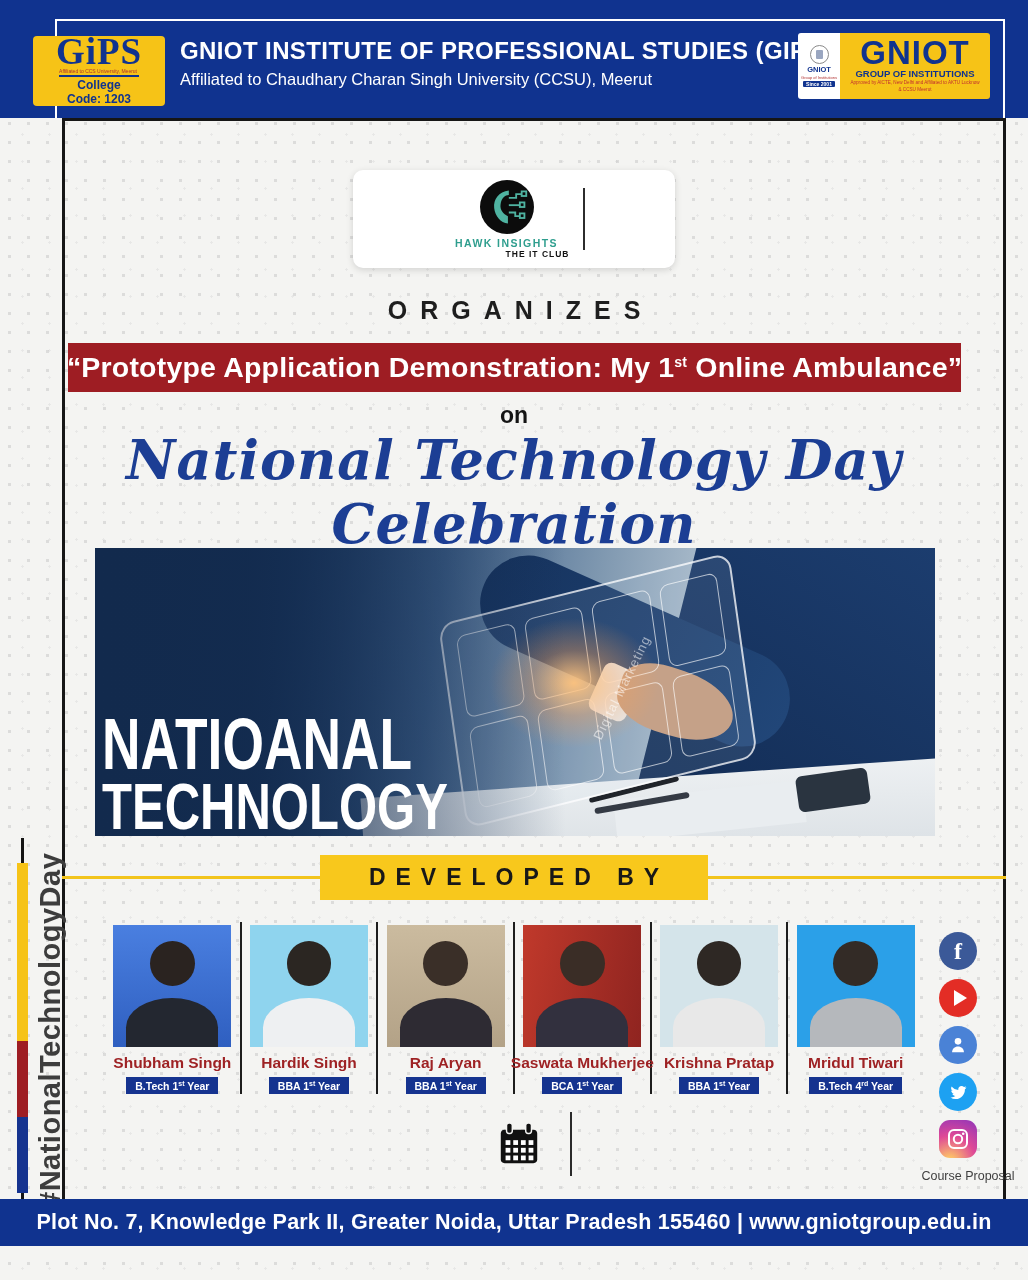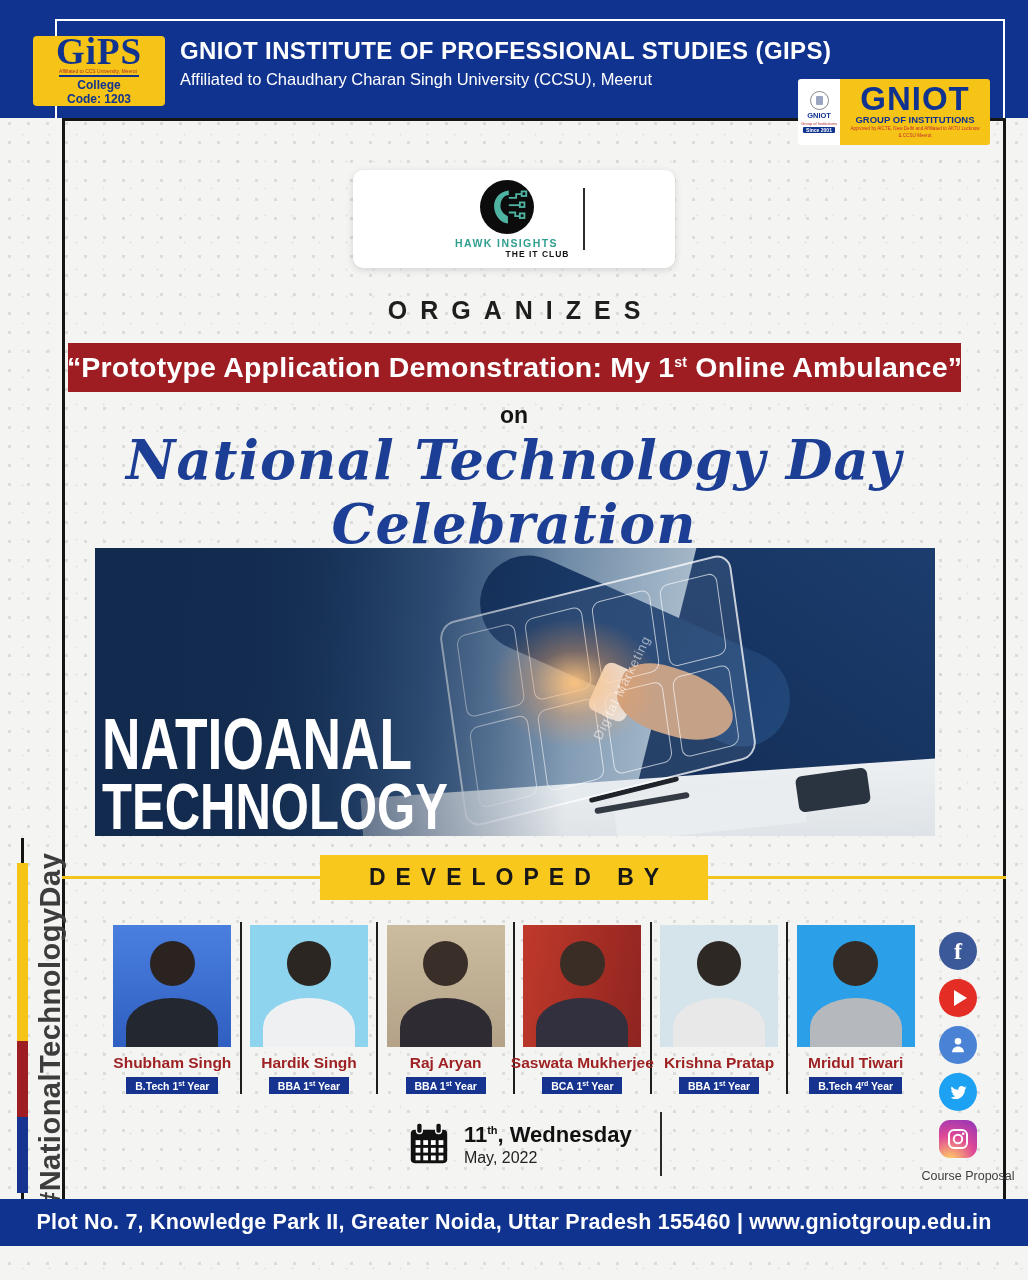--- a/index.html
+++ b/index.html
@@ -26,21 +26,21 @@
   .top-inner-line{position:absolute;left:55px;top:19px;width:950px;height:99px;
     border-top:2px solid #fff;border-left:2px solid #fff;border-right:2px solid #fff;box-sizing:border-box;}
   .gips-logo{position:absolute;left:33px;top:36px;width:132px;height:70px;background:var(--brand-yellow);
     border-radius:4px;display:flex;flex-direction:column;align-items:center;justify-content:center;padding:20px;box-sizing:border-box;}
   .gips-word{font-family:"Liberation Serif",serif;font-weight:bold;font-size:37px;line-height:.85;color:var(--brand-blue);letter-spacing:1px;}
   .gips-tiny{font-size:5px;color:#b03030;align-self:flex-end;margin:0 8px 1px 0;}
   .gips-code{font-size:12px;font-weight:bold;color:var(--brand-blue);border-top:2px solid var(--brand-blue);padding-top:1px;width:86%;text-align:center;}
   .head-text{position:absolute;left:180px;top:37px;width:610px;color:#fff;}
   .head-title{font-size:24px;font-weight:800;letter-spacing:.4px;white-space:nowrap;}
   .head-sub{font-size:16.5px;font-weight:400;margin-top:5px;white-space:nowrap;}
-  .gniot-logo{position:absolute;left:798px;top:33px;height:66px;display:flex;margin-top:46px;}
+  .gniot-logo{position:absolute;left:798px;top:33px;height:66px;display:flex;}
   .gniot-seal{width:42px;background:#fff;border-radius:3px 0 0 3px;display:flex;flex-direction:column;align-items:center;justify-content:center;gap:1px;padding:2px 1px;box-sizing:border-box;}
   .seal-emblem{width:17px;height:17px;border-radius:50%;border:1.5px solid #8a8a8a;display:flex;align-items:center;justify-content:center;}
   .seal-emblem span{width:7px;height:9px;background:#9aa6c0;display:block;border-radius:1px;}
   .seal-name{font-size:7.5px;font-weight:800;color:var(--brand-blue);}
   .seal-sub{font-size:4px;color:#b03030;}
   .seal-since{font-size:5px;font-weight:bold;color:#fff;background:var(--brand-blue);padding:0 3px;border-radius:1px;}
   .gniot-yellow{width:150px;background:var(--brand-yellow);border-radius:0 3px 3px 0;display:flex;flex-direction:column;align-items:center;justify-content:center;padding:2px 3px;box-sizing:border-box;}
   .gniot-big{font-size:33px;font-weight:800;color:var(--brand-blue);line-height:.85;letter-spacing:1px;}
   .gniot-tag{font-size:9.5px;font-weight:800;color:var(--brand-blue);margin-top:1px;white-space:nowrap;}
   .gniot-approve{font-size:4.6px;color:#c23030;text-align:center;line-height:1.25;margin-top:1px;}
@@ -289,24 +289,20 @@
           <rect x="10" y="28" width="5" height="5"></rect>
             <rect x="18" y="28" width="5" height="5"></rect>
             <rect x="26" y="28" width="5" height="5"></rect>
             <rect x="34" y="28" width="5" height="5"></rect>
           <rect x="10" y="36" width="5" height="5"></rect>
             <rect x="18" y="36" width="5" height="5"></rect>
             <rect x="26" y="36" width="5" height="5"></rect>
             <rect x="34" y="36" width="5" height="5"></rect>
         </g>
       </svg>
-      <div class="sch-texts">
-        <div class="sch-l1"><span>11</span><sup>th</sup><span>, Wednesday</span></div>
-        <div class="sch-l2">May, 2022</div>
-      </div>
     </div>
     <div class="sch-div"></div>
   </div>
 
   <div class="footer-bar">Plot No. 7, Knowledge Park II, Greater Noida, Uttar Pradesh 155460 | www.gniotgroup.edu.in</div>
 
   <div class="hash-line"></div>
   <div class="hash-bar">
     <div class="seg-y"></div>
     <div class="seg-r"></div>

